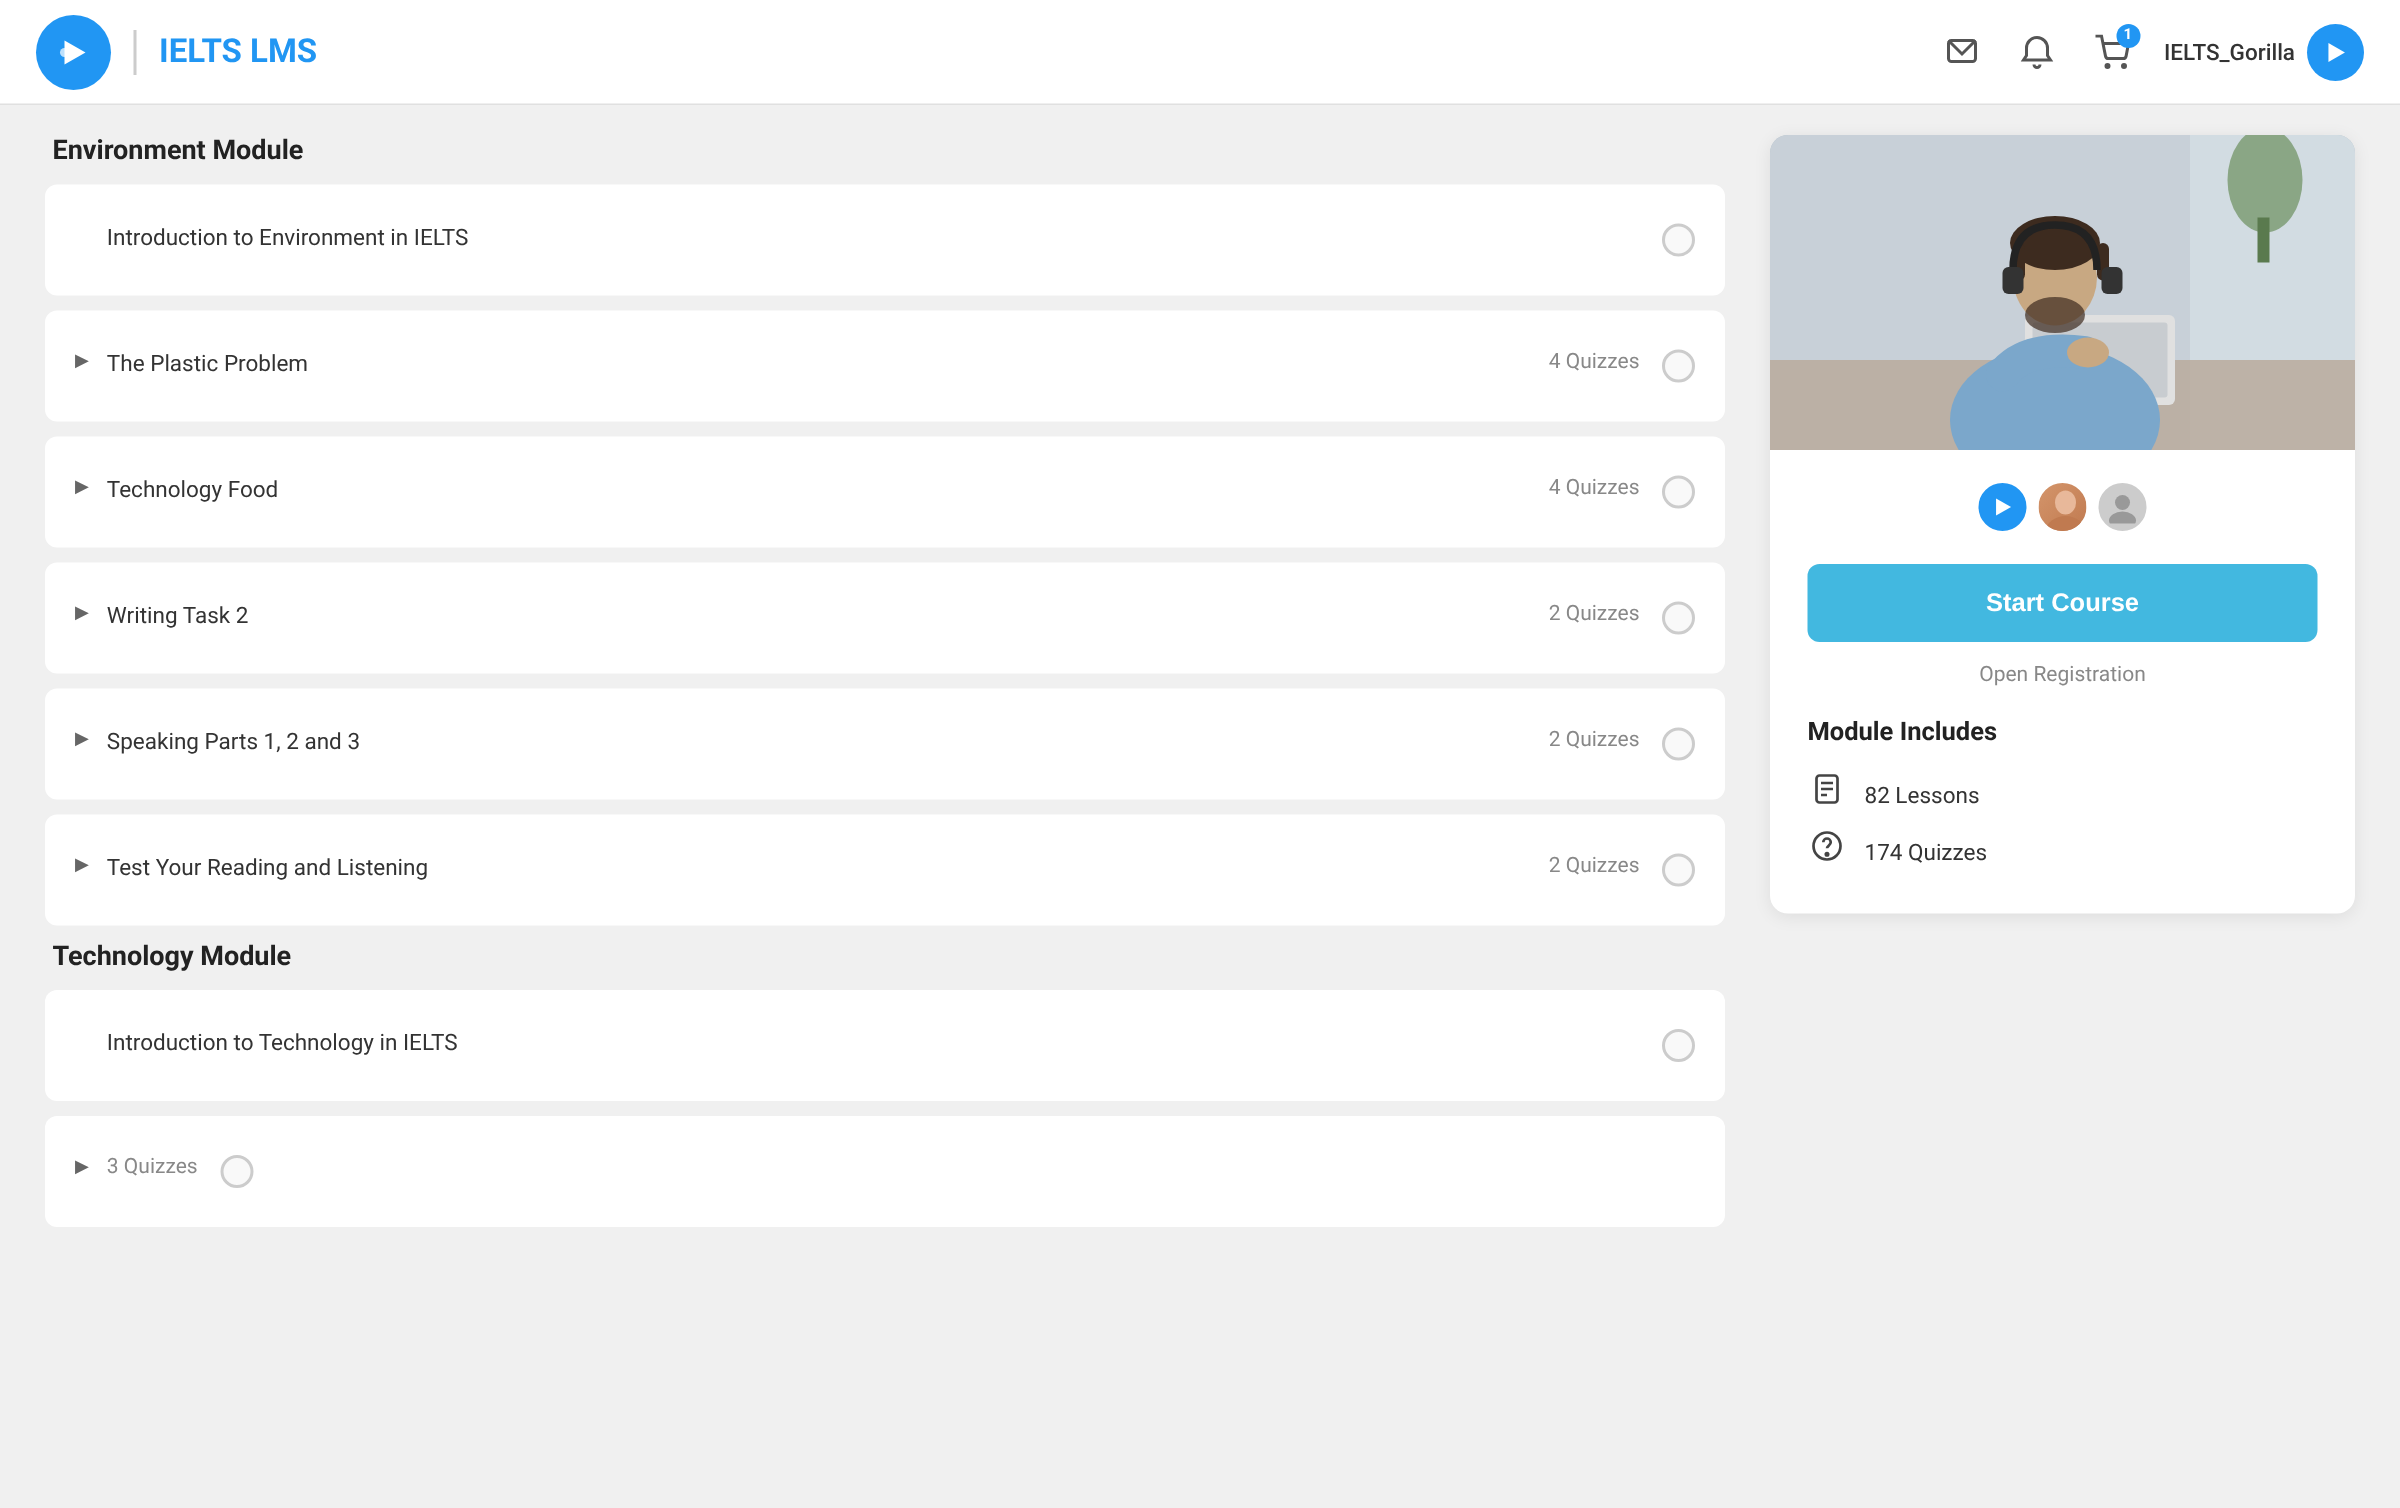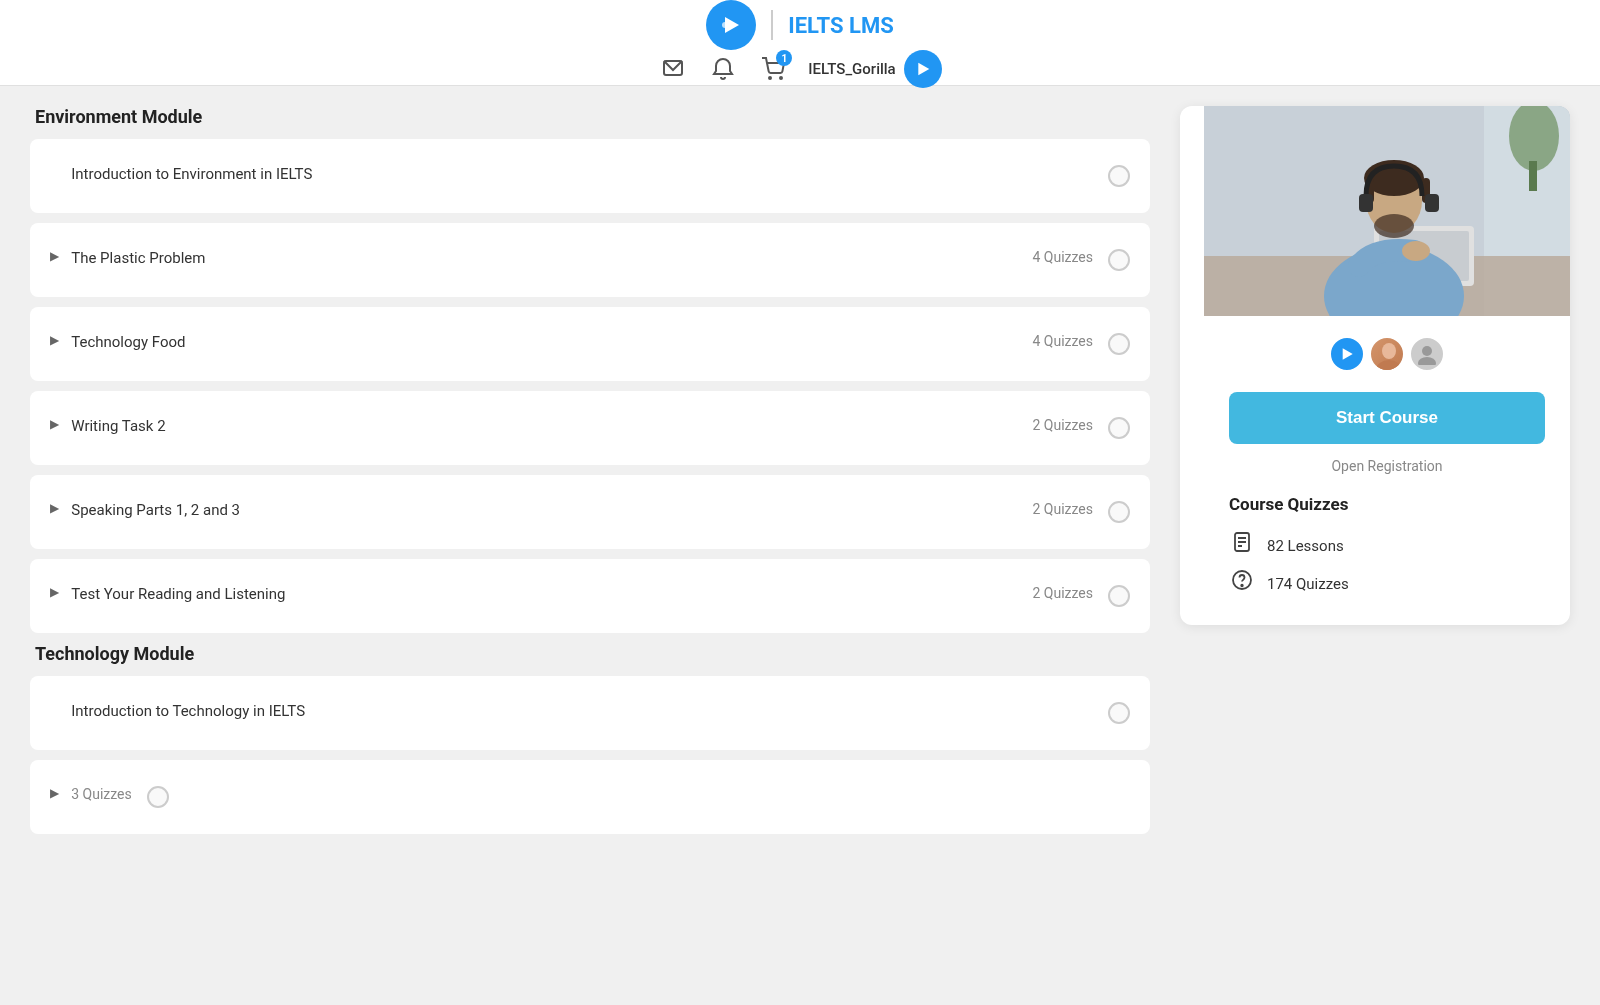--- a/index.html
+++ b/index.html
@@ -2,29 +2,28 @@
 <html><head>
   <meta charset="utf-8">
   <style>
     * { box-sizing: border-box; margin: 0; padding: 0; }
     body { font-family: -apple-system, BlinkMacSystemFont, 'Segoe UI', Roboto, sans-serif; background: #f0f0f0; color: #333; }
 
     
     .header {
       background: #fff;
       border-bottom: 1px solid #e0e0e0;
-      height: 86px;
+      height: 70px;
       display: flex;
       align-items: center;
       padding: 0 24px;
       justify-content: space-between;
       position: sticky;
       top: 0;
       z-index: 100;
-      flex-direction: column;
     }
     .header-left {
       display: flex;
       align-items: center;
       gap: 10px;
     }
     .logo-circle {
       width: 50px;
       height: 50px;
       background: #2196f3;
@@ -160,21 +159,20 @@
     .right-panel {
       width: 390px;
       flex-shrink: 0;
     }
 
     .course-card {
       background: #fff;
       border-radius: 12px;
       overflow: hidden;
       box-shadow: 0 2px 12px rgba(0,0,0,0.08);
-      padding-left: 24px;
     }
 
     .course-image {
       width: 100%;
       height: 210px;
       background: #b0bec5;
       position: relative;
       overflow: hidden;
     }
 
@@ -419,21 +417,21 @@
           </div>
         </div>
 
         
         <button class="start-course-btn">Start Course</button>
 
         
         <div class="open-registration">Open Registration</div>
 
         
-        <div class="course-includes-title">Course Quizzes</div>
+        <div class="course-includes-title">Module Includes</div>
 
         <div class="include-item">
           <div class="include-icon">
             <svg width="22" height="22" viewBox="0 0 22 22" fill="none" stroke="#444" stroke-width="1.8">
               <rect x="4" y="2" width="14" height="18" rx="2"></rect>
               <line x1="7" y1="7" x2="15" y2="7"></line>
               <line x1="7" y1="11" x2="15" y2="11"></line>
               <line x1="7" y1="15" x2="11" y2="15"></line>
             </svg>
           </div>

